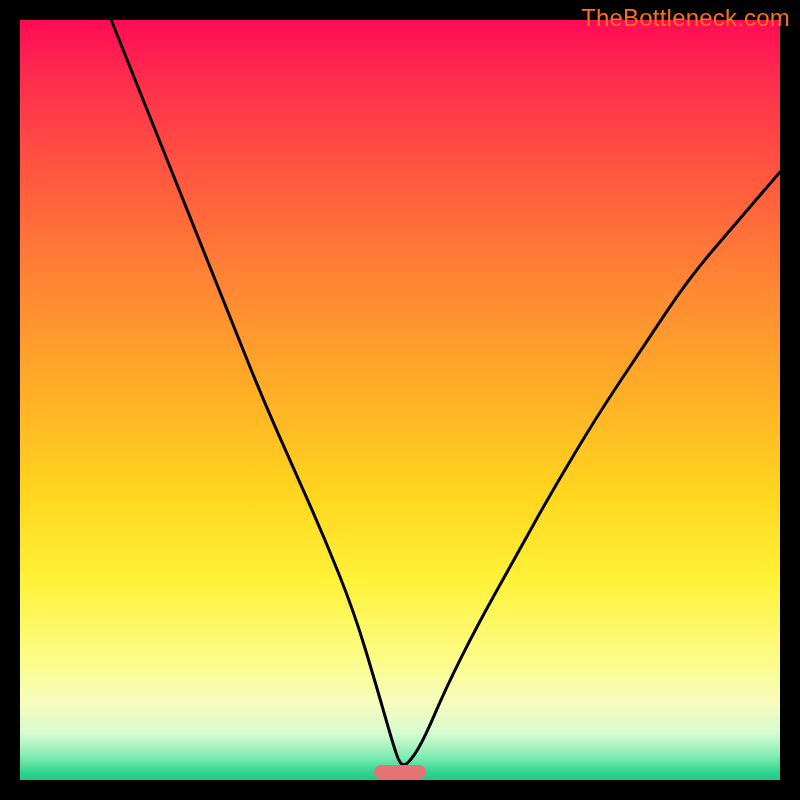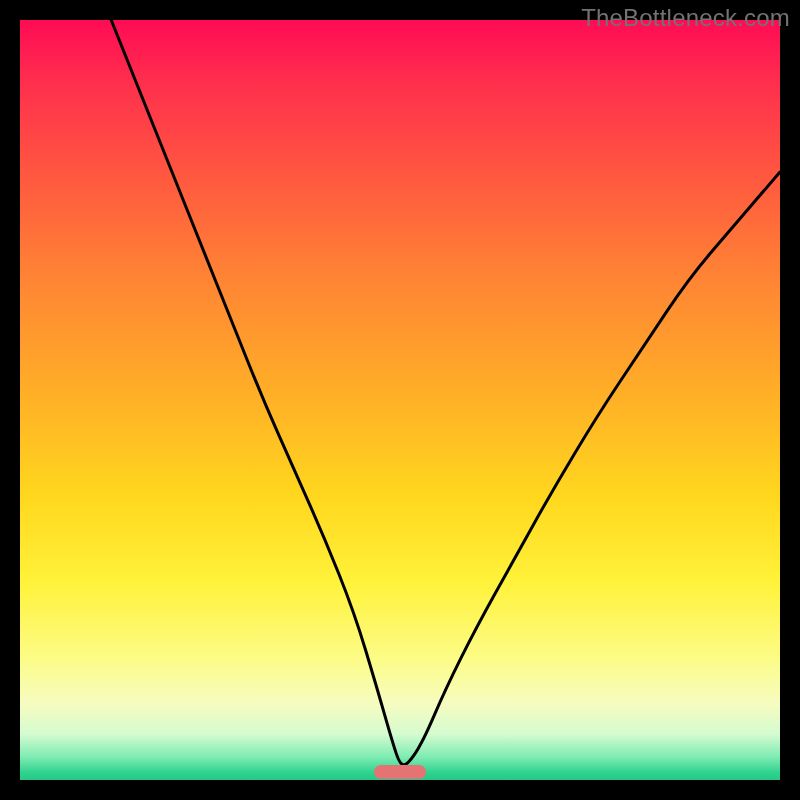--- a/index.html
+++ b/index.html
@@ -14,21 +14,21 @@
   .frame {
     position: relative;
     width: 800px;
     height: 800px;
     background: #000;
   }
   .watermark {
     position: absolute;
     top: 4px;
     right: 10px;
-    color: #737373;
+    color: #f97316;
     font-size: 24px;
     font-weight: 400;
     letter-spacing: 0.2px;
     z-index: 10;
   }
   .plot-area {
     position: absolute;
     left: 20px;
     top: 20px;
     width: 760px;

